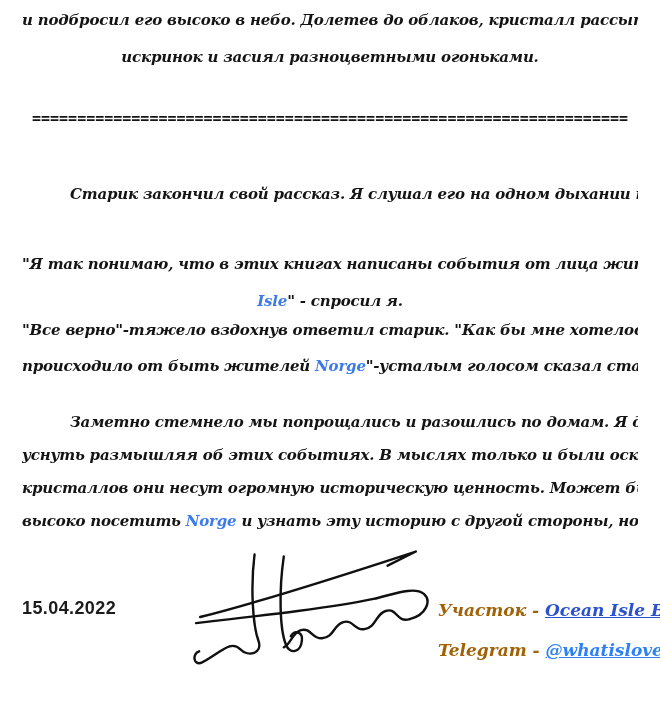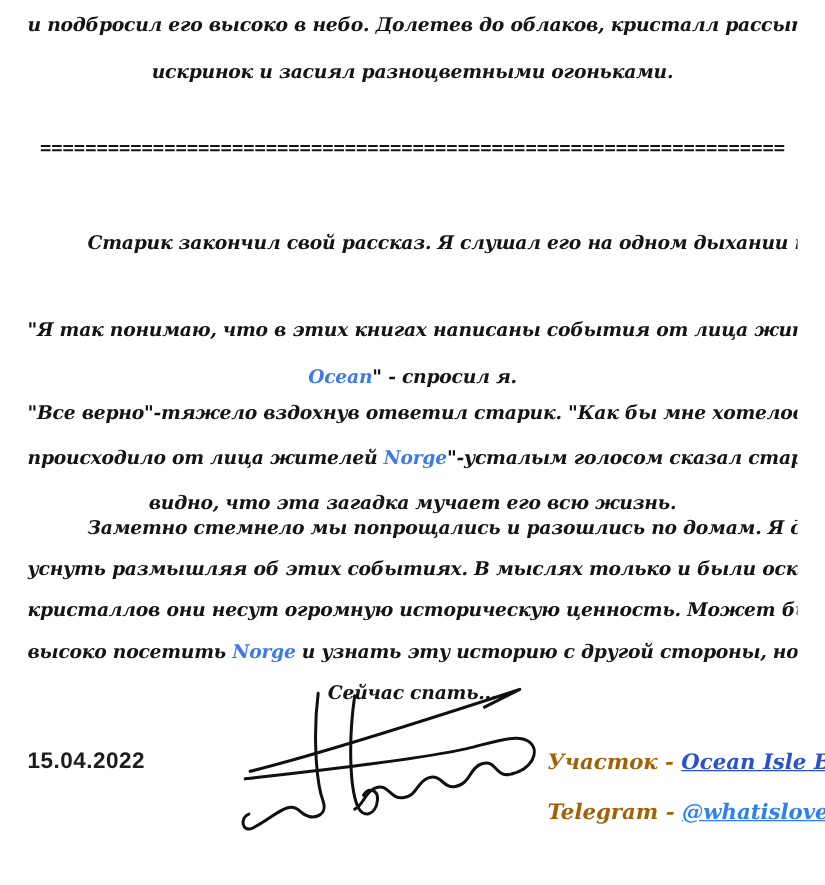--- a/index.html
+++ b/index.html
@@ -113,35 +113,33 @@
   <div class="textblock sep">
     <div class="line">==================================================================</div>
   </div>
 
   <div class="textblock para-a">
     <div class="line j indent">Старик закончил свой рассказ. Я слушал его на одном дыхании порой мне казалось</div>
   </div>
 
   <div class="textblock para-b">
     <div class="line j"><span>"Я так понимаю, что в этих книгах написаны события от лица жителей </span></div>
-    <div class="line"><span class="inline-link">Ocean</span><span>" - спросил я.</span></div>
+    <div class="line"><span class="inline-link">Isle</span><span>" - спросил я.</span></div>
   </div>
 
   <div class="textblock para-c">
     <div class="line j">"Все верно"-тяжело вздохнув ответил старик. "Как бы мне хотелось узнать, что</div>
-    <div class="line j"><span>происходило от лица жителей </span><span class="inline-link">Norge</span><span>"-усталым голосом сказал старик. По его эмоциям</span></div>
-    <div class="line">видно, что эта загадка мучает его всю жизнь.</div>
+    <div class="line j"><span>происходило от быть жителей </span><span class="inline-link">Norge</span><span>"-усталым голосом сказал старик. По его эмоциям</span></div>
   </div>
 
   <div class="textblock para-d">
     <div class="line j indent">Заметно стемнело мы попрощались и разошлись по домам. Я долго не мог</div>
     <div class="line j">уснуть размышляя об этих событиях. В мыслях только и были осколки этих</div>
     <div class="line j">кристаллов они несут огромную историческую ценность. Может быть когда-то мне</div>
     <div class="line j"><span>высоко посетить </span><span class="inline-link">Norge</span><span> и узнать эту историю с другой стороны, но это будет потом.</span></div>
-    <div class="line">Сейчас спать...</div>
   </div>
 
   <div class="date">15.04.2022</div>
 
   <div class="signature">
     <svg viewBox="0 0 250 140" xmlns="http://www.w3.org/2000/svg">
       <path d="M14,76 C70,62 170,30 228,11 L200,25"></path>
       <path d="M10,82 C80,74 150,66 186,58 C204,54 226,45 236,53 C244,60 238,74 222,78"></path>
       <path d="M222,78 C208,82 210,66 198,70 C188,73 189,86 177,88 C167,90 166,78 156,81 C146,84 147,96 135,97 C125,98 124,86 114,89 C105,92 104,103 97,106"></path>
       <path d="M68,14 C64,45 66,84 72,100 C76,112 62,116 54,108 C44,98 34,112 16,121 C7,125 6,112 13,110"></path>

